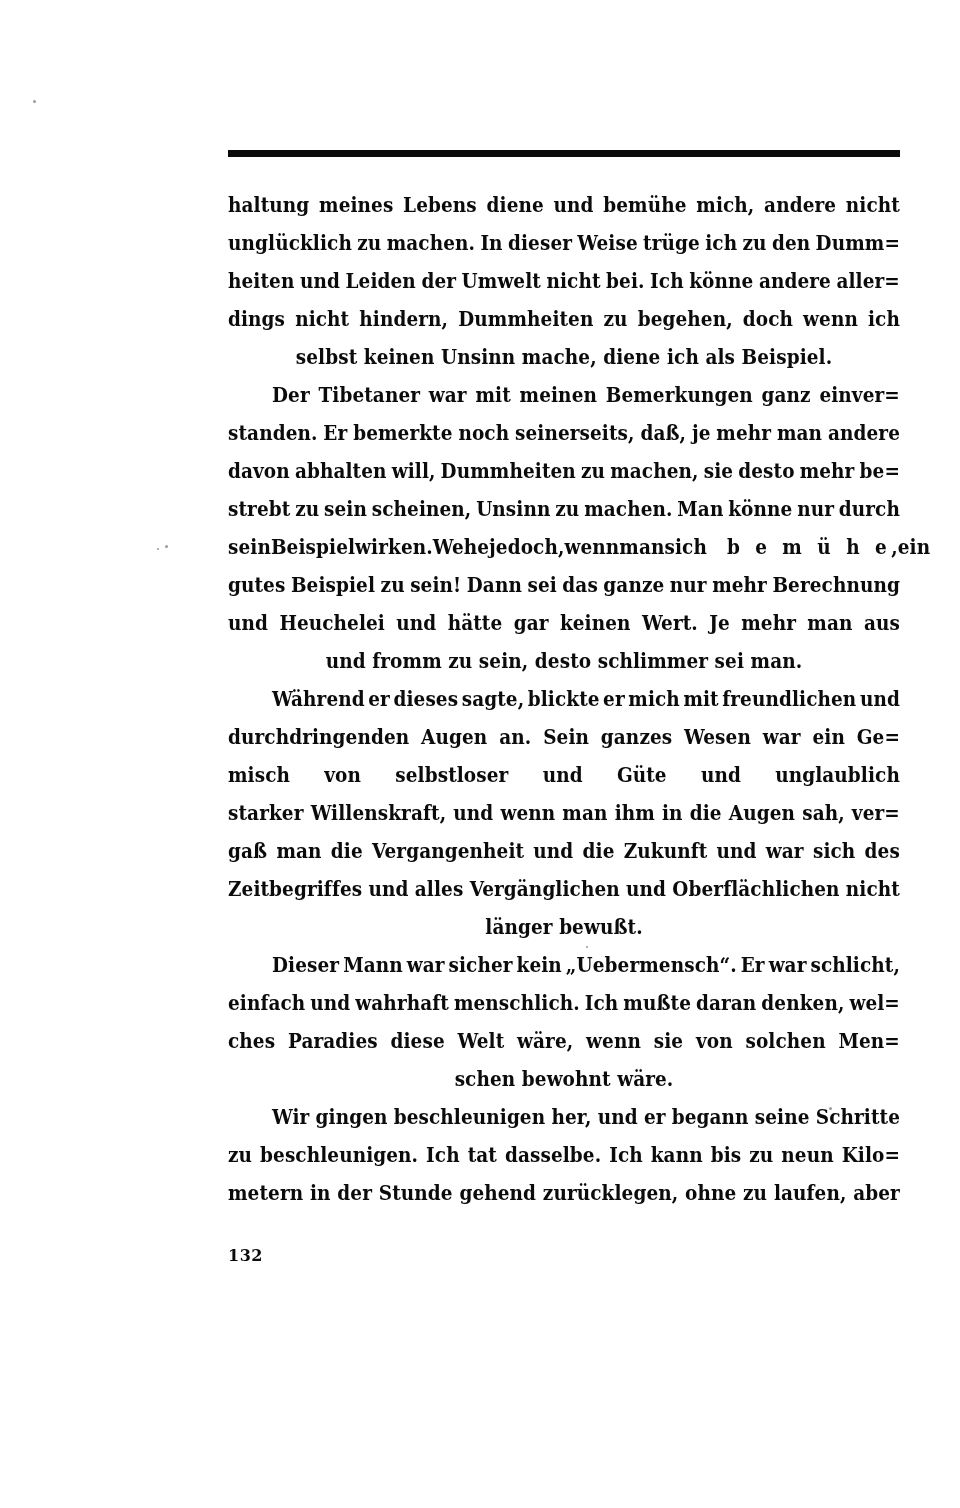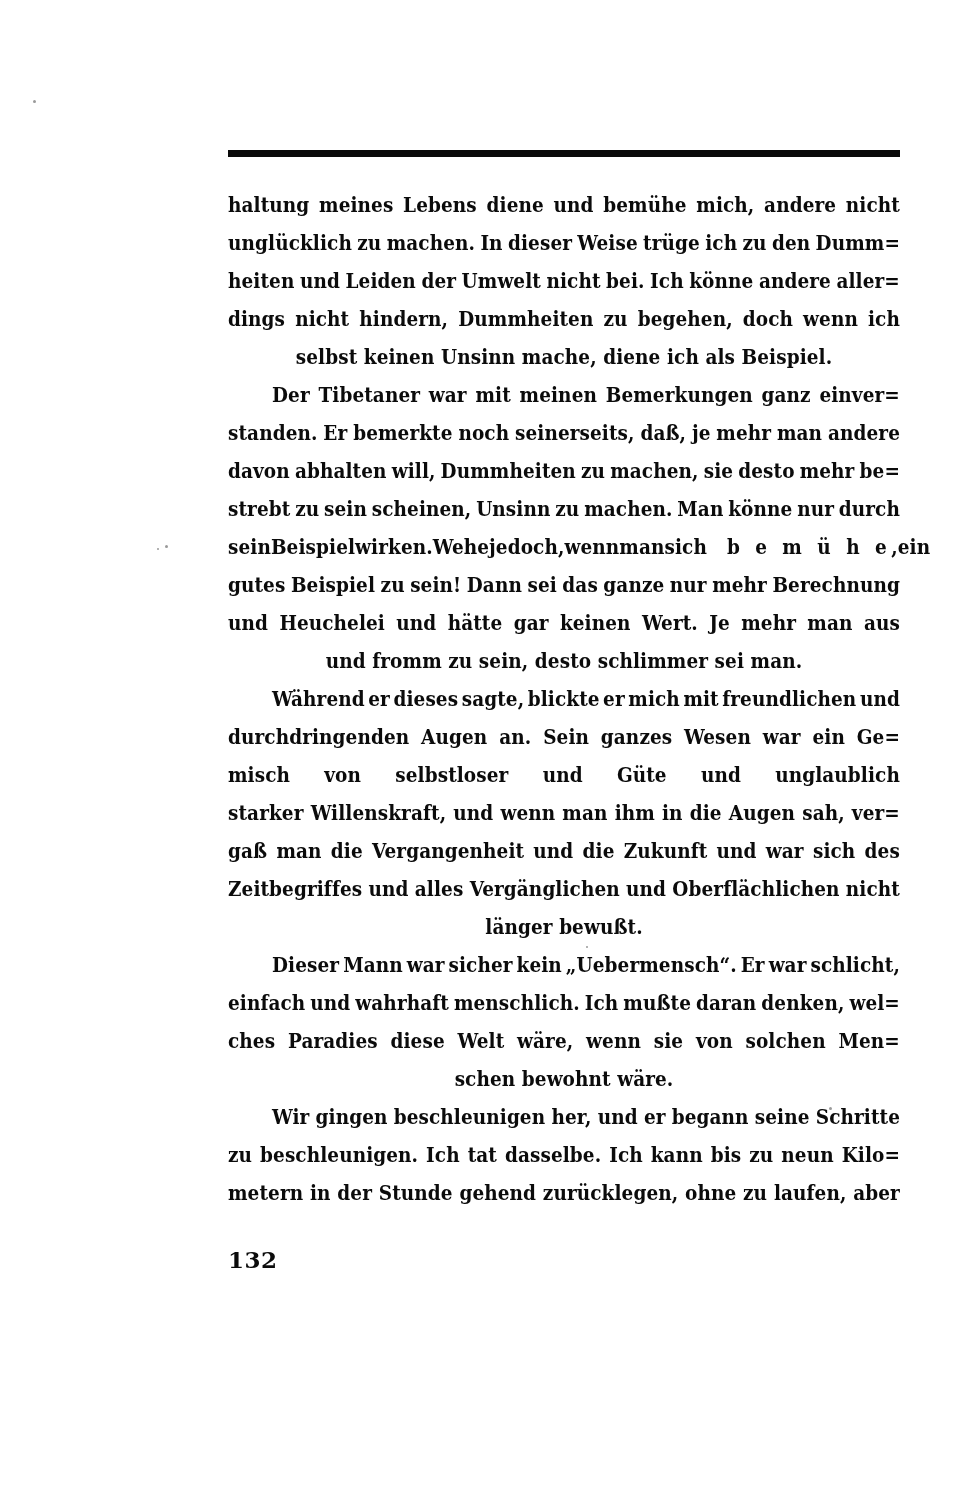--- a/index.html
+++ b/index.html
@@ -78,21 +78,21 @@
 
   
   .sperr { letter-spacing: 4.5px; margin-left: 20px; }
 
   #folio {
     position: absolute;
     left: 228px;
     top: 1246px;
     color: #0b0b0b;
     font-family: "DejaVu Serif", serif;
-    font-size: 23px;
+    font-size: 16px;
     font-weight: 700;
     letter-spacing: 0.5px;
   }
 
   
   .speck {
     position: absolute;
     background: #9a9a9a;
     border-radius: 50%;
   }

